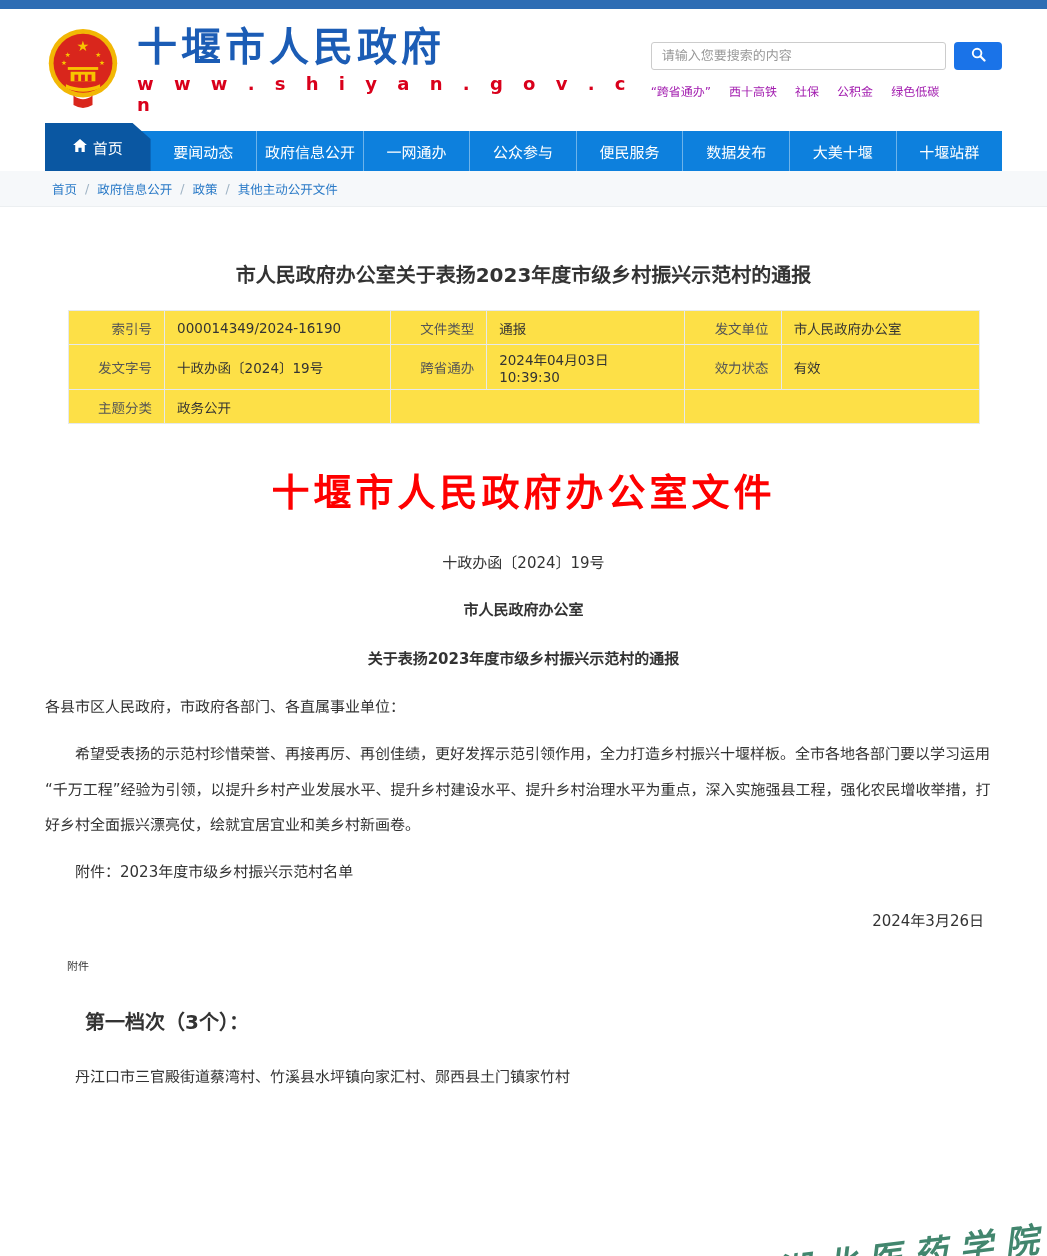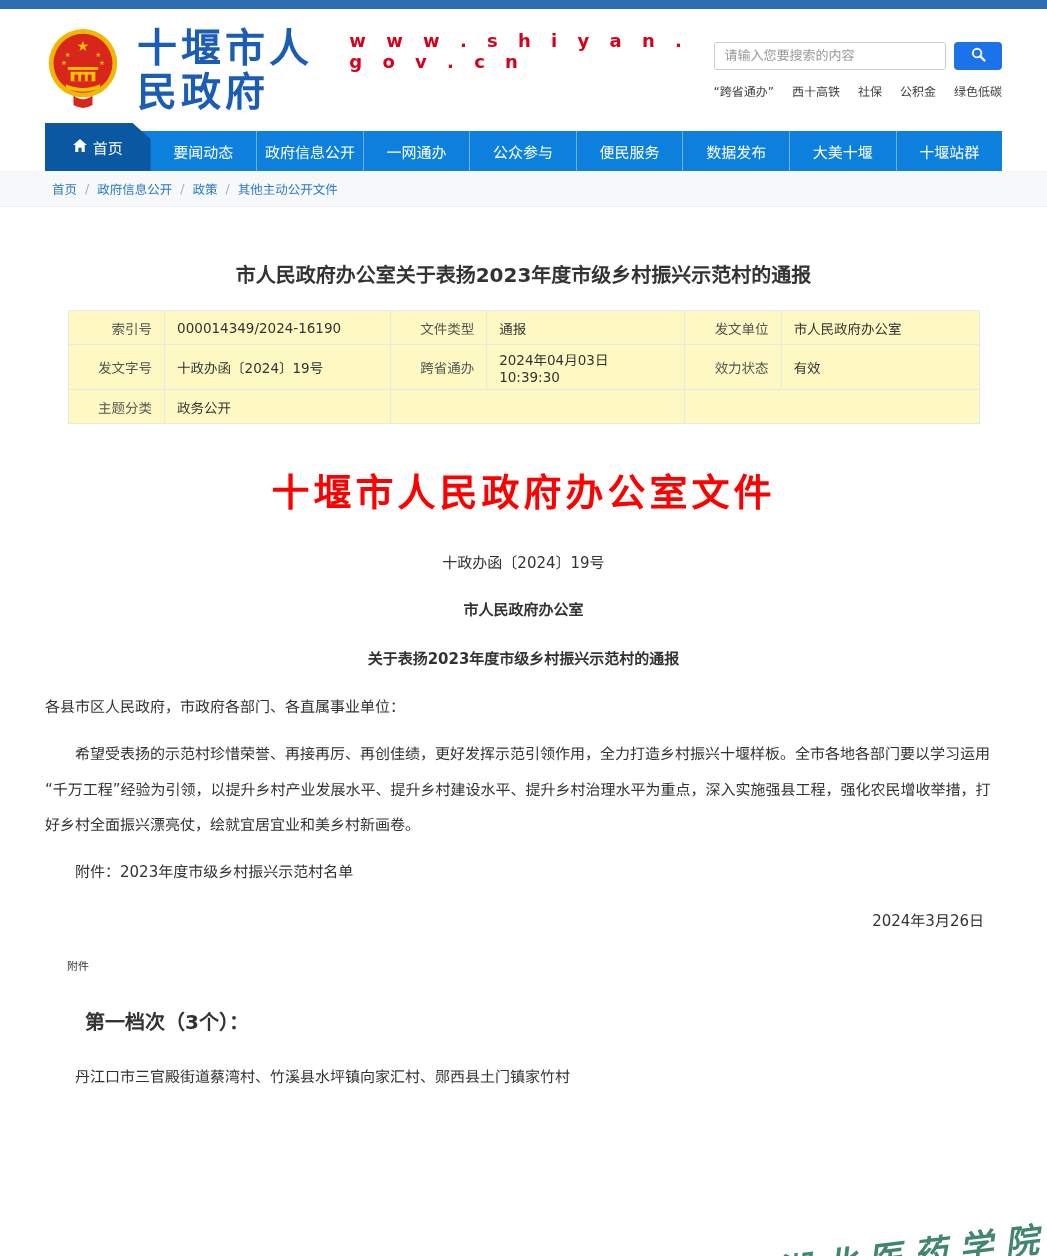--- a/index.html
+++ b/index.html
@@ -7,31 +7,31 @@
     font-family:"DejaVu Sans","Liberation Sans",sans-serif; color:#333; }
   .page { position:relative; width:1047px; height:1256px; }
 
   
   .topbar { height:9px; background:#2e6db4; }
 
   
   .header { height:122px; background:#fff; display:flex; align-items:center;
     padding:0 45px; justify-content:space-between; }
   .brand { display:flex; align-items:center; gap:16px; }
-  .brand-text { display:flex; flex-direction:row; }
+  .brand-text { display:flex; flex-direction:column; }
   .site-title { font-size:40px; font-weight:bold; color:#1b5cb5; letter-spacing:4px; line-height:1.1; }
   .site-url { font-size:18px; font-weight:bold; color:#d9001b; letter-spacing:7px; margin-top:4px; }
   .header-right { display:flex; flex-direction:column; gap:12px; width:360px; }
   .search-row { display:flex; gap:8px; }
   .search-input { flex:1; height:28px; border:1px solid #ccc; border-radius:3px;
     padding:0 10px; font-size:13px; color:#333; outline:none; }
   .search-input::placeholder { color:#999; }
   .search-btn { width:48px; height:28px; background:#1a73e8; border:none; border-radius:4px;
     cursor:pointer; display:flex; align-items:center; justify-content:center; }
-  .quick-links { display:flex; gap:18px; font-size:12px; color:#404040; }
+  .quick-links { display:flex; gap:18px; font-size:12px; color:#a21caf; }
   .quick-links span { cursor:pointer; white-space:nowrap; }
 
   
   .nav-wrap { padding:0 45px; }
   .nav { display:flex; background:#0d80dd; height:40px; }
   .nav-tab { flex:1; display:flex; align-items:center; justify-content:center; gap:6px;
     color:#fff; font-size:15px; cursor:pointer; position:relative; }
   .nav-tab + .nav-tab { border-left:1px solid rgba(255,255,255,.4); }
   .nav-tab.active { background:#0a57a2; margin-top:-8px; height:48px; border-left:none;
     clip-path:polygon(0 0, calc(100% - 18px) 0, 100% 16px, 100% 100%, 0 100%); }
@@ -42,21 +42,21 @@
     display:flex; align-items:center; padding:0 52px; font-size:12.5px; gap:8px; }
   .breadcrumb a { color:#2a7ac7; text-decoration:none; cursor:pointer; }
   .breadcrumb .sep { color:#9fb3c4; }
 
   
   .content { padding:0 45px; position:relative; }
   .page-title { text-align:center; font-size:20px; font-weight:bold; color:#333;
     margin-top:52px; margin-bottom:22px; }
 
   table.meta { width:912px; margin:0 auto; border-collapse:collapse; font-size:13.5px; }
-  table.meta td { border:1px solid #e6e9ec; height:34px; padding:4px 12px; background:#fef9c3; }
+  table.meta td { border:1px solid #e6e9ec; height:34px; padding:4px 12px; background:#fde047; }
   table.meta td.lbl { width:10.5%; text-align:right; color:#555; }
   table.meta td.val { color:#333; text-align:left; }
   table.meta td.v1 { width:24.5%; } table.meta td.v2 { width:21.5%; } table.meta td.v3 { width:21.5%; }
 
   .red-header { text-align:center; color:#fe0000; font-size:38px; font-weight:bold;
     letter-spacing:4px; margin-top:38px; }
   .doc-number { text-align:center; font-size:15px; color:#333; margin-top:34px; }
   .doc-issuer { text-align:center; font-size:15px; font-weight:bold; margin-top:26px; }
   .doc-subtitle { text-align:center; font-size:15px; font-weight:bold; margin-top:28px; }
 

